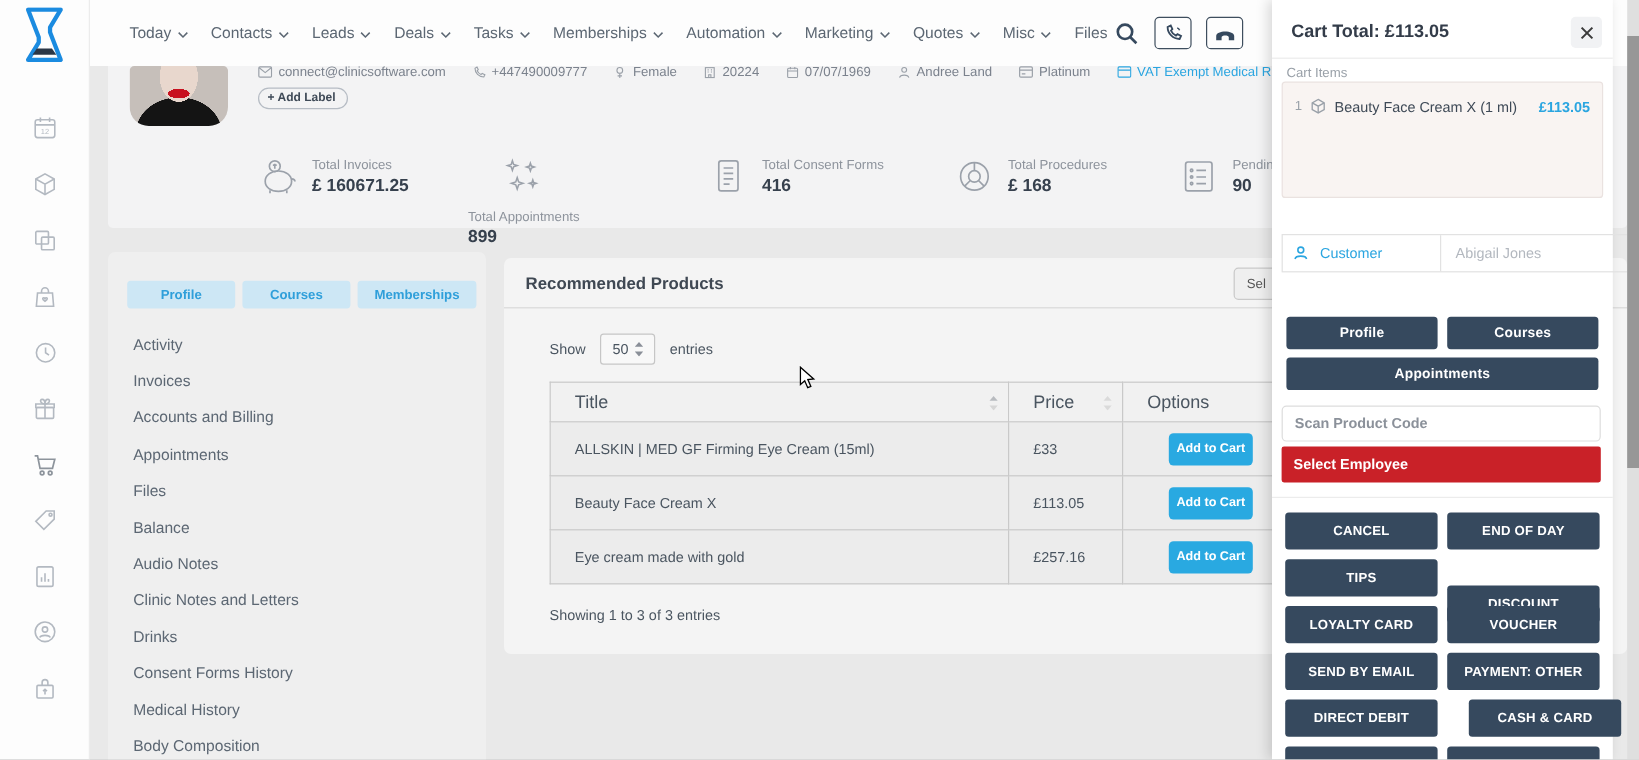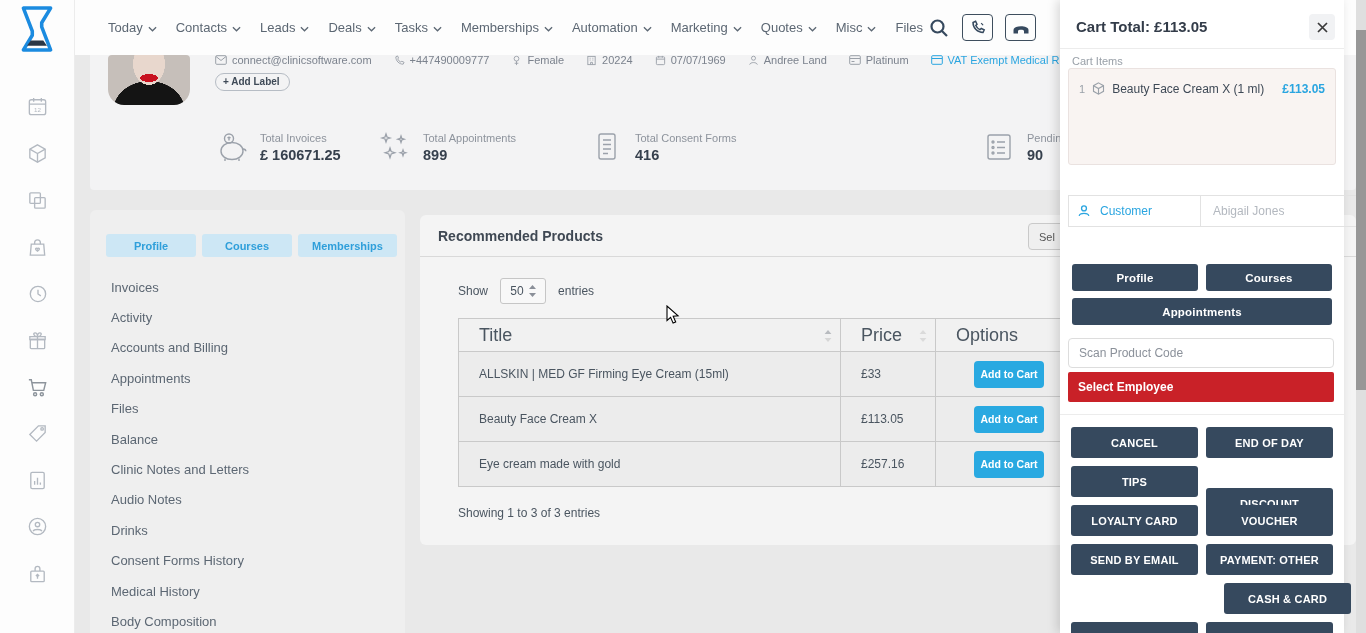--- a/index.html
+++ b/index.html
@@ -42,21 +42,21 @@
   #side-menu{position:absolute;left:0;top:62px;width:100%;margin:0;padding:0;list-style:none;}
   #side-menu li{height:30.4px;display:flex;align-items:center;padding-left:21px;font-size:13px;color:#5c6773;cursor:pointer;}
 
   
   #products-card{left:420px;top:215px;width:936px;height:330px;background:#f4f4f4;border-radius:6px;z-index:1;}
   #products-header{height:42px;border-bottom:1px solid #d9d9d9;display:flex;align-items:center;padding-left:18px;font-size:14px;font-weight:600;color:#3f4853;}
   #sel-button{position:absolute;left:608px;top:8px;height:27px;width:84px;background:#efefef;border:1px solid #c9c9c9;border-radius:4px;font-size:11px;color:#555;display:flex;align-items:center;padding-left:10px;}
   #show-row{position:absolute;left:38px;top:63px;display:flex;align-items:center;gap:12px;font-size:12px;color:#4a5560;}
   #page-size{width:46px;height:26px;background:#f8f8f8;border:1px solid #c6c6c6;border-radius:3px;display:flex;align-items:center;justify-content:center;gap:5px;font-size:12px;color:#4a5560;}
   #prod-table{position:absolute;left:38px;top:103px;width:860px;border-collapse:collapse;}
-  #prod-table th,#prod-table td{border:1px solid #c9c9c9;font-size:18px;color:#4a5560;text-align:left;}
+  #prod-table th,#prod-table td{border:1px solid #c9c9c9;font-size:15px;color:#4a5560;text-align:left;}
   #prod-table th{height:33px;padding:0 10px 0 20px;background:#f1f1f1;font-weight:normal;}
   #prod-table td{height:45px;padding:0 10px 0 20px;background:#ececec;font-size:12px;}
   th.col-title{width:382px;position:relative;}
   th.col-price{width:95px;position:relative;}
   .sort-icon{position:absolute;right:8px;top:11px;opacity:.55;}
   .add-cart-btn{width:70px;height:27px;background:#29a9e1;border:none;border-radius:4px;color:#fff;font-size:10.5px;font-weight:bold;margin-left:18px;cursor:pointer;}
   #table-footer{position:absolute;left:38px;top:291px;font-size:12px;color:#4a5560;}
 
   
   #cart-panel{left:1060px;top:0;width:284px;height:633px;background:#ffffff;z-index:40;box-shadow:-3px 0 10px rgba(0,0,0,.15);}
@@ -67,21 +67,21 @@
   #cart-item-box{position:absolute;left:8px;top:68px;width:268px;height:97px;background:#f9f4f2;border:1px solid #eae2e0;border-radius:3px;}
   .cart-line{display:flex;align-items:center;gap:6px;padding:12px 10px 0 10px;font-size:12px;color:#3e4956;}
   .cart-qty{color:#9aa1a9;font-size:11px;}
   .cart-price{margin-left:auto;color:#2aa5e0;font-weight:bold;}
   #cust-table{position:absolute;left:8px;top:195px;width:316px;border:1px solid #e2e2e2;}
   .cust-row{height:30px;display:flex;align-items:center;}
   .cust-row + .cust-row{border-top:1px solid #e2e2e2;}
   .cust-left{width:132px;display:flex;align-items:center;gap:9px;padding-left:8px;font-size:12px;color:#2aa5e0;border-right:1px solid #e2e2e2;height:100%;}
   .cust-val{padding-left:12px;font-size:12px;color:#b3b8bf;}
   .navy-btn{position:absolute;background:#36495e;border:none;border-radius:3px;color:#fff;font-weight:bold;font-size:11.5px;display:flex;align-items:center;justify-content:center;cursor:pointer;letter-spacing:.2px;}
-  #scan-input{position:absolute;left:8px;top:338px;width:266px;height:30px;border:1px solid #ddd;border-radius:4px;background:#fff;padding:0 10px;font-size:12px;color:#4a5560;}
+  #scan-input{position:absolute;left:8px;top:338px;width:266px;height:30px;border:1px solid #ddd;border-radius:4px;background:#fff;padding:0 10px;font-size:12px;color:#4a5560;font-weight:bold;}
   #scan-input::placeholder{color:#8b919a;}
   #select-employee{position:absolute;left:8px;top:372px;width:266px;height:30px;background:#c92128;border:none;border-radius:2px;color:#fff;font-weight:bold;font-size:12px;text-align:left;padding-left:10px;cursor:pointer;}
   .grid-btn{position:absolute;width:127px;height:31px;font-size:11px;}
 
   
   #pg-scroll{left:1356px;top:0;width:10px;height:633px;background:#dfdfdf;z-index:50;}
   #pg-thumb{position:absolute;left:0;top:30px;width:10px;height:360px;background:#979797;}
 
   
   #cursor{left:666px;top:305px;z-index:60;}
@@ -157,40 +157,51 @@
           <path d="M6 21c0-5 4.8-8.5 11-8.5S28 16 28 21s-4.8 8.5-11 8.5S6 26 6 21z"></path>
           <path d="M10 28.5V31M24 28.5V31M28 19c1.8 0 2.8 1 2.8 2.3"></path>
           <circle cx="14" cy="8.5" r="4.5"></circle>
           <path d="M14 6.4v4.2M12.4 7.6h3.2"></path>
         </svg>
       <div class="txt">
           <div class="lbl">Total Invoices</div>
           <div class="val">£ 160671.25</div>
         </div>
     </div>
-    <div class="stat" style="left:288px;">
+    <div class="stat" style="left:300px;flex-direction:column;">
       <svg width="34" height="34" viewBox="0 0 34 34" fill="none" stroke="#9ba1aa" stroke-width="1.3">
           <path d="M8 4l1 3 3 1-3 1-1 3-1-3-3-1 3-1z"></path>
           <path d="M23 6l.8 2.4 2.4.8-2.4.8-.8 2.4-.8-2.4-2.4-.8 2.4-.8z"></path>
           <path d="M12 18l1.2 3.6 3.6 1.2-3.6 1.2-1.2 3.6-1.2-3.6-3.6-1.2 3.6-1.2z"></path>
           <path d="M25 20l.7 2.1 2.1.7-2.1.7-.7 2.1-.7-2.1-2.1-.7 2.1-.7z"></path>
         </svg>
       <div class="txt">
           <div class="lbl">Total Appointments</div>
           <div class="val">899</div>
         </div>
     </div>
     <div class="stat" style="left:500px;">
       <svg width="34" height="34" viewBox="0 0 34 34" fill="none" stroke="#9ba1aa" stroke-width="1.4">
           <rect x="9" y="4" width="16" height="25" rx="2"></rect>
           <path d="M13 10h8M13 14.5h8M13 19h8M13 23.5h5"></path>
         </svg>
       <div class="txt">
           <div class="lbl">Total Consent Forms</div>
           <div class="val">416</div>
+        </div>
+    </div>
+    <div class="stat" style="left:705px;">
+      <svg width="34" height="34" viewBox="0 0 34 34" fill="none" stroke="#9ba1aa" stroke-width="1.4">
+          <circle cx="17" cy="17" r="11.5"></circle>
+          <circle cx="17" cy="17" r="4.8"></circle>
+          <path d="M17 5.5v6.7M8.9 25.1l4.7-4.7M25.1 25.1l-4.7-4.7"></path>
+        </svg>
+      <div class="txt">
+          <div class="lbl">Total Procedures</div>
+          <div class="val">£ 168</div>
         </div>
     </div>
     <div class="stat" style="left:892px;">
       <svg width="34" height="34" viewBox="0 0 34 34" fill="none" stroke="#9ba1aa" stroke-width="1.4">
           <rect x="6" y="5" width="22" height="24" rx="2"></rect>
           <circle cx="11" cy="12" r="1"></circle>
           <circle cx="11" cy="17.5" r="1"></circle>
           <circle cx="11" cy="23" r="1"></circle>
           <path d="M15 12h8M15 17.5h8M15 23h8"></path>
         </svg>
@@ -201,28 +212,28 @@
     </div>
   </div>
 
   <div id="left-card" class="abs">
     <div id="tabs">
       <div class="tab">Profile</div>
       <div class="tab">Courses</div>
       <div class="tab">Memberships</div>
     </div>
     <ul id="side-menu">
+      <li>Activity</li>
       <li>Invoices</li>
-      <li>Activity</li>
       <li>Accounts and Billing</li>
       <li>Appointments</li>
       <li>Files</li>
       <li>Balance</li>
+      <li>Audio Notes</li>
       <li>Clinic Notes and Letters</li>
-      <li>Audio Notes</li>
       <li>Drinks</li>
       <li>Consent Forms History</li>
       <li>Medical History</li>
       <li>Body Composition</li>
     </ul>
   </div>
 
   <div id="products-card" class="abs">
     <div id="products-header">
       <span>Recommended Products</span>
@@ -454,20 +465,21 @@
     <button id="select-employee">Select Employee</button>
     <div class="hdiv" style="top:414px"></div>
     <button class="navy-btn grid-btn" style="left:11px;top:427px;">CANCEL</button>
     <button class="navy-btn grid-btn" style="left:146px;top:427px;">END OF DAY</button>
     <button class="navy-btn grid-btn" style="left:11px;top:466px;">TIPS</button>
     <button class="navy-btn grid-btn" style="left:146px;top:488px;">DISCOUNT</button>
     <button class="navy-btn grid-btn" style="left:11px;top:505px;">LOYALTY CARD</button>
     <button class="navy-btn grid-btn" style="left:146px;top:505px;">VOUCHER</button>
     <button class="navy-btn grid-btn" style="left:11px;top:544px;">SEND BY EMAIL</button>
     <button class="navy-btn grid-btn" style="left:146px;top:544px;">PAYMENT: OTHER</button>
+    <button class="navy-btn grid-btn" style="left:11px;top:583px;">DIRECT DEBIT</button>
     <button class="navy-btn grid-btn" style="left:164px;top:583px;">CASH &amp; CARD</button>
     <button class="navy-btn grid-btn" style="left:11px;top:622px;"></button>
     <button class="navy-btn grid-btn" style="left:146px;top:622px;"></button>
   </div>
 
   <div id="pg-scroll" class="abs">
     <div id="pg-thumb"></div>
   </div>
 
   <svg id="cursor" class="abs" width="14" height="20" viewBox="0 0 14 20">

